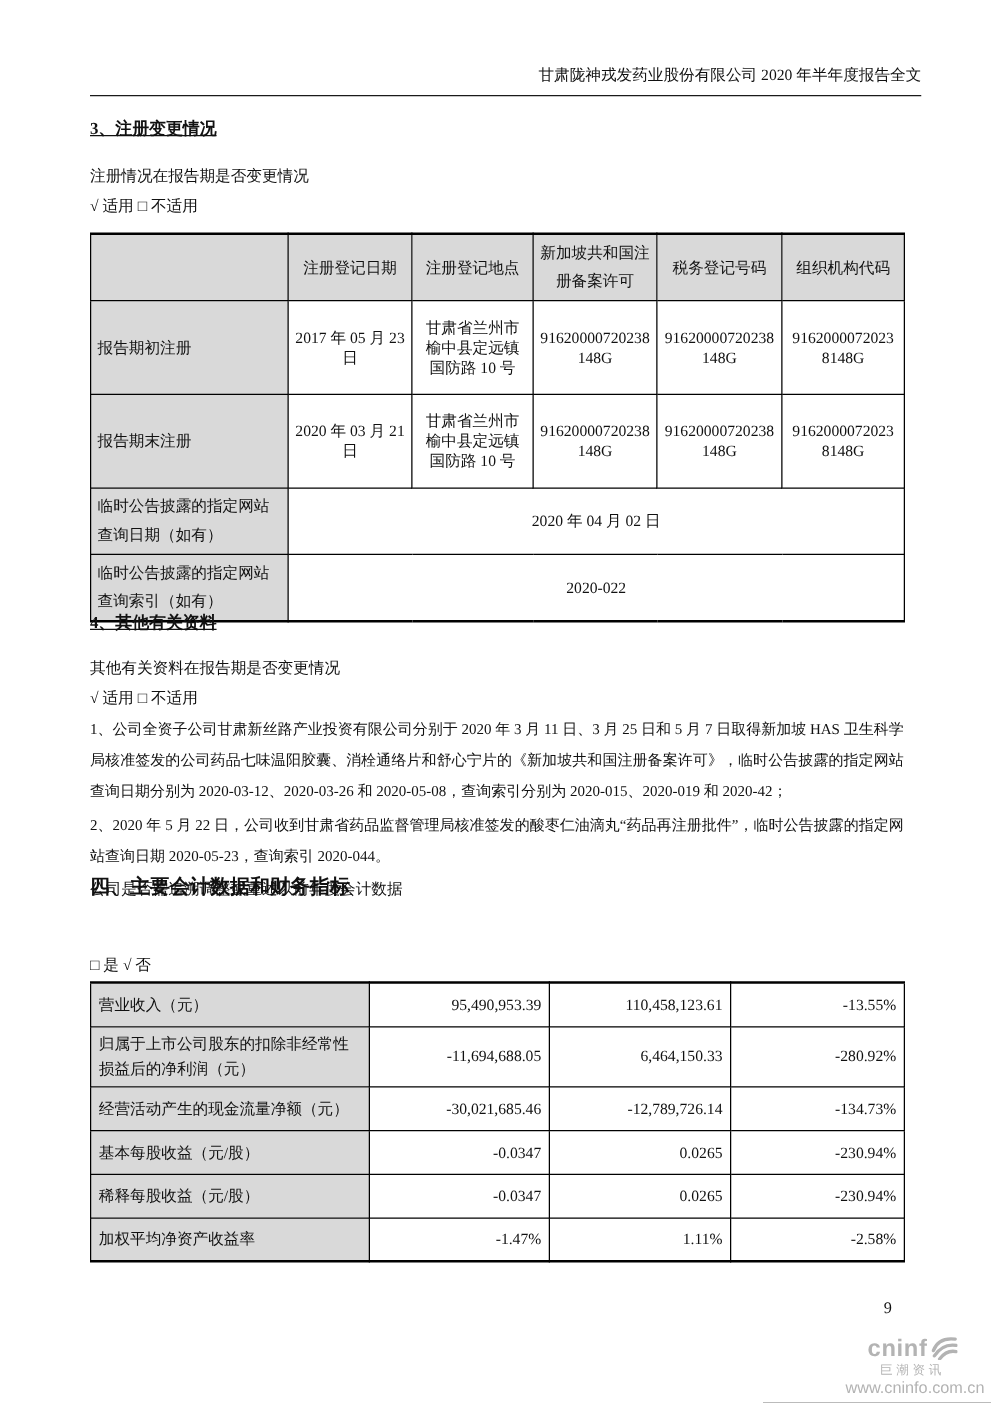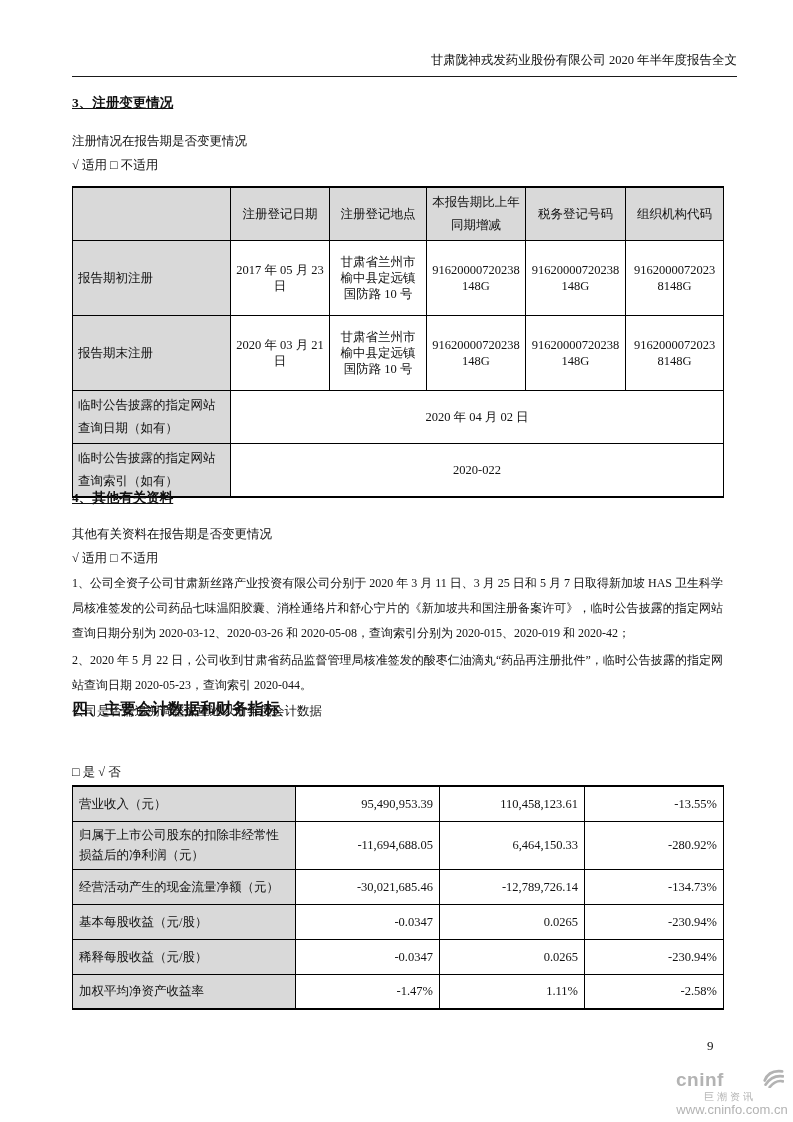--- a/index.html
+++ b/index.html
@@ -49,21 +49,21 @@
   .t2 .r { height:35px;margin-top:36px; }
   .t2 .r2 { height:48px; }
 
   .page-number { position:absolute; top:1038px; left:707px; font-size:13px; }
 
   .cninfo-logo {
     position:absolute; right:5px; bottom:6px; width:112px;
     text-align:center; color:#b3b3b3;
     font-family:"Liberation Sans","DejaVu Sans",sans-serif;
   }
-  .logo-top { display:flex; align-items:center; justify-content:space-between; gap:2px; padding-right:4px; }
+  .logo-top { display:flex; align-items:center; justify-content:center; gap:2px; padding-right:4px; }
   .logo-name { font-size:19px; font-weight:bold; letter-spacing:0.5px; line-height:18px; }
   .logo-cn { font-size:10px; letter-spacing:3px; line-height:12px; margin-right:4px; }
   .logo-url { font-size:13px; line-height:13px; white-space:nowrap; }
 </style>
 </head>
 <body>
 
 <div class="page">
 
   <div class="doc-header">甘肃陇神戎发药业股份有限公司 2020 年半年度报告全文</div>
@@ -80,21 +80,21 @@
         <col style="width:97px">
       <col style="width:99px">
         <col style="width:100px">
         <col style="width:98px">
     </colgroup>
     <tbody>
         <tr class="hrow">
       <th class="shaded"></th>
       <th class="shaded">注册登记日期</th>
       <th class="shaded">注册登记地点</th>
-      <th class="shaded">本报告期比上年同期增减</th>
+      <th class="shaded">新加坡共和国注册备案许可</th>
       <th class="shaded">税务登记号码</th>
       <th class="shaded">组织机构代码</th>
     </tr>
     <tr class="r-tall">
       <td class="shaded">报告期初注册</td>
       <td class="val">2017 年 05 月 23 日</td>
       <td class="val">甘肃省兰州市榆中县定远镇国防路 10 号</td>
       <td class="val">91620000720238148G</td>
       <td class="val">91620000720238148G</td>
       <td class="val">91620000720238148G</td>

